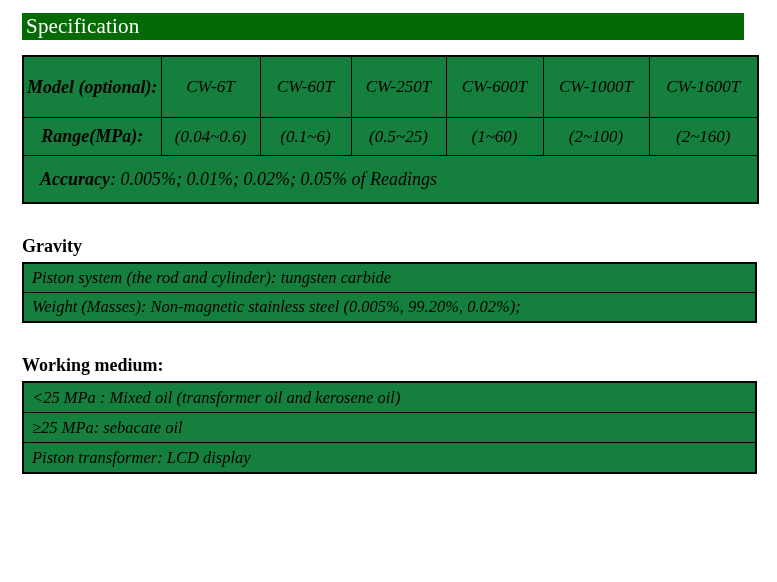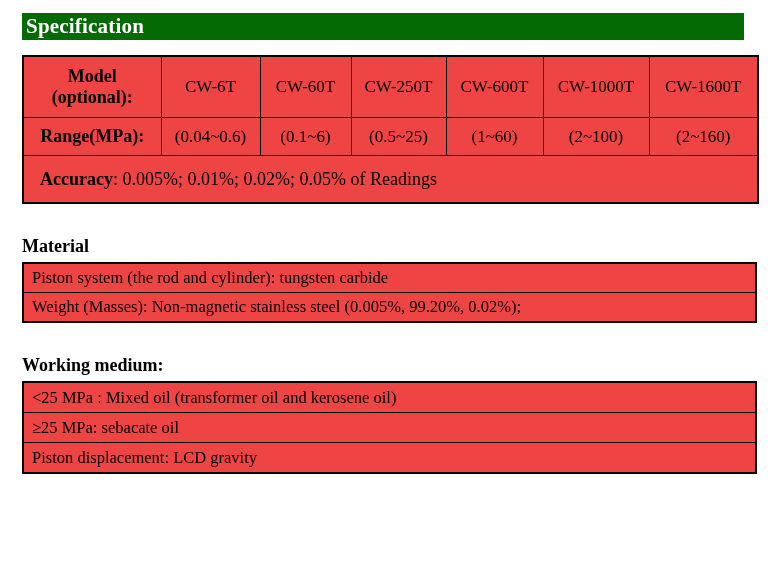--- a/index.html
+++ b/index.html
@@ -16,32 +16,33 @@
   }
   .page {
     padding: 13px 20px 0 22px;
     box-sizing: border-box;
   }
   .title-bar {
     width: 722px;
     height: 27px;
     background: #046a04;
     color: #ffffff;
-    font-weight: bold;
+    font-weight: normal;
     font-size: 21px;
     line-height: 26px;
     padding-left: 4px;
     box-sizing: border-box;
     letter-spacing: 0.2px;
   }
   table {
     border-collapse: collapse;
     table-layout: fixed;
     width: 735px;
-    background: #ef4444;
+    background: #15803d;
+    font-style: italic;
   }
   table, th, td {
     border: 1px solid #000000;
   }
   .spec-table {
     margin-top: 15px;
     border: 2px solid #000000;
   }
   .spec-table th, .spec-table td {
     text-align: center;
@@ -117,21 +118,21 @@
       <td>(2~160)</td>
     </tr>
     <tr>
       <td class="accuracy-cell" colspan="7">
         <span class="lbl">Accuracy</span><span>: 0.005%; 0.01%; 0.02%; 0.05% of Readings</span>
       </td>
     </tr>
   </tbody>
     </table>
 
-  <div class="section-heading">Material</div>
+  <div class="section-heading">Gravity</div>
 
   <table class="list-table">
     <tbody>
         <tr>
           <td>Piston system (the rod and cylinder): tungsten carbide</td>
         </tr>
     <tr>
           <td>Weight (Masses): Non-magnetic stainless steel (0.005%, 99.20%, 0.02%);</td>
         </tr>
   </tbody>
@@ -141,18 +142,18 @@
 
   <table class="list-table wm-table">
     <tbody>
         <tr>
           <td>&lt;25 MPa : Mixed oil (transformer oil and kerosene oil)</td>
         </tr>
     <tr>
           <td>≥25 MPa: sebacate oil</td>
         </tr>
     <tr>
-          <td>Piston displacement: LCD gravity</td>
+          <td>Piston transformer: LCD display</td>
         </tr>
   </tbody>
     </table>
 
 </div>
 
 </body></html>

